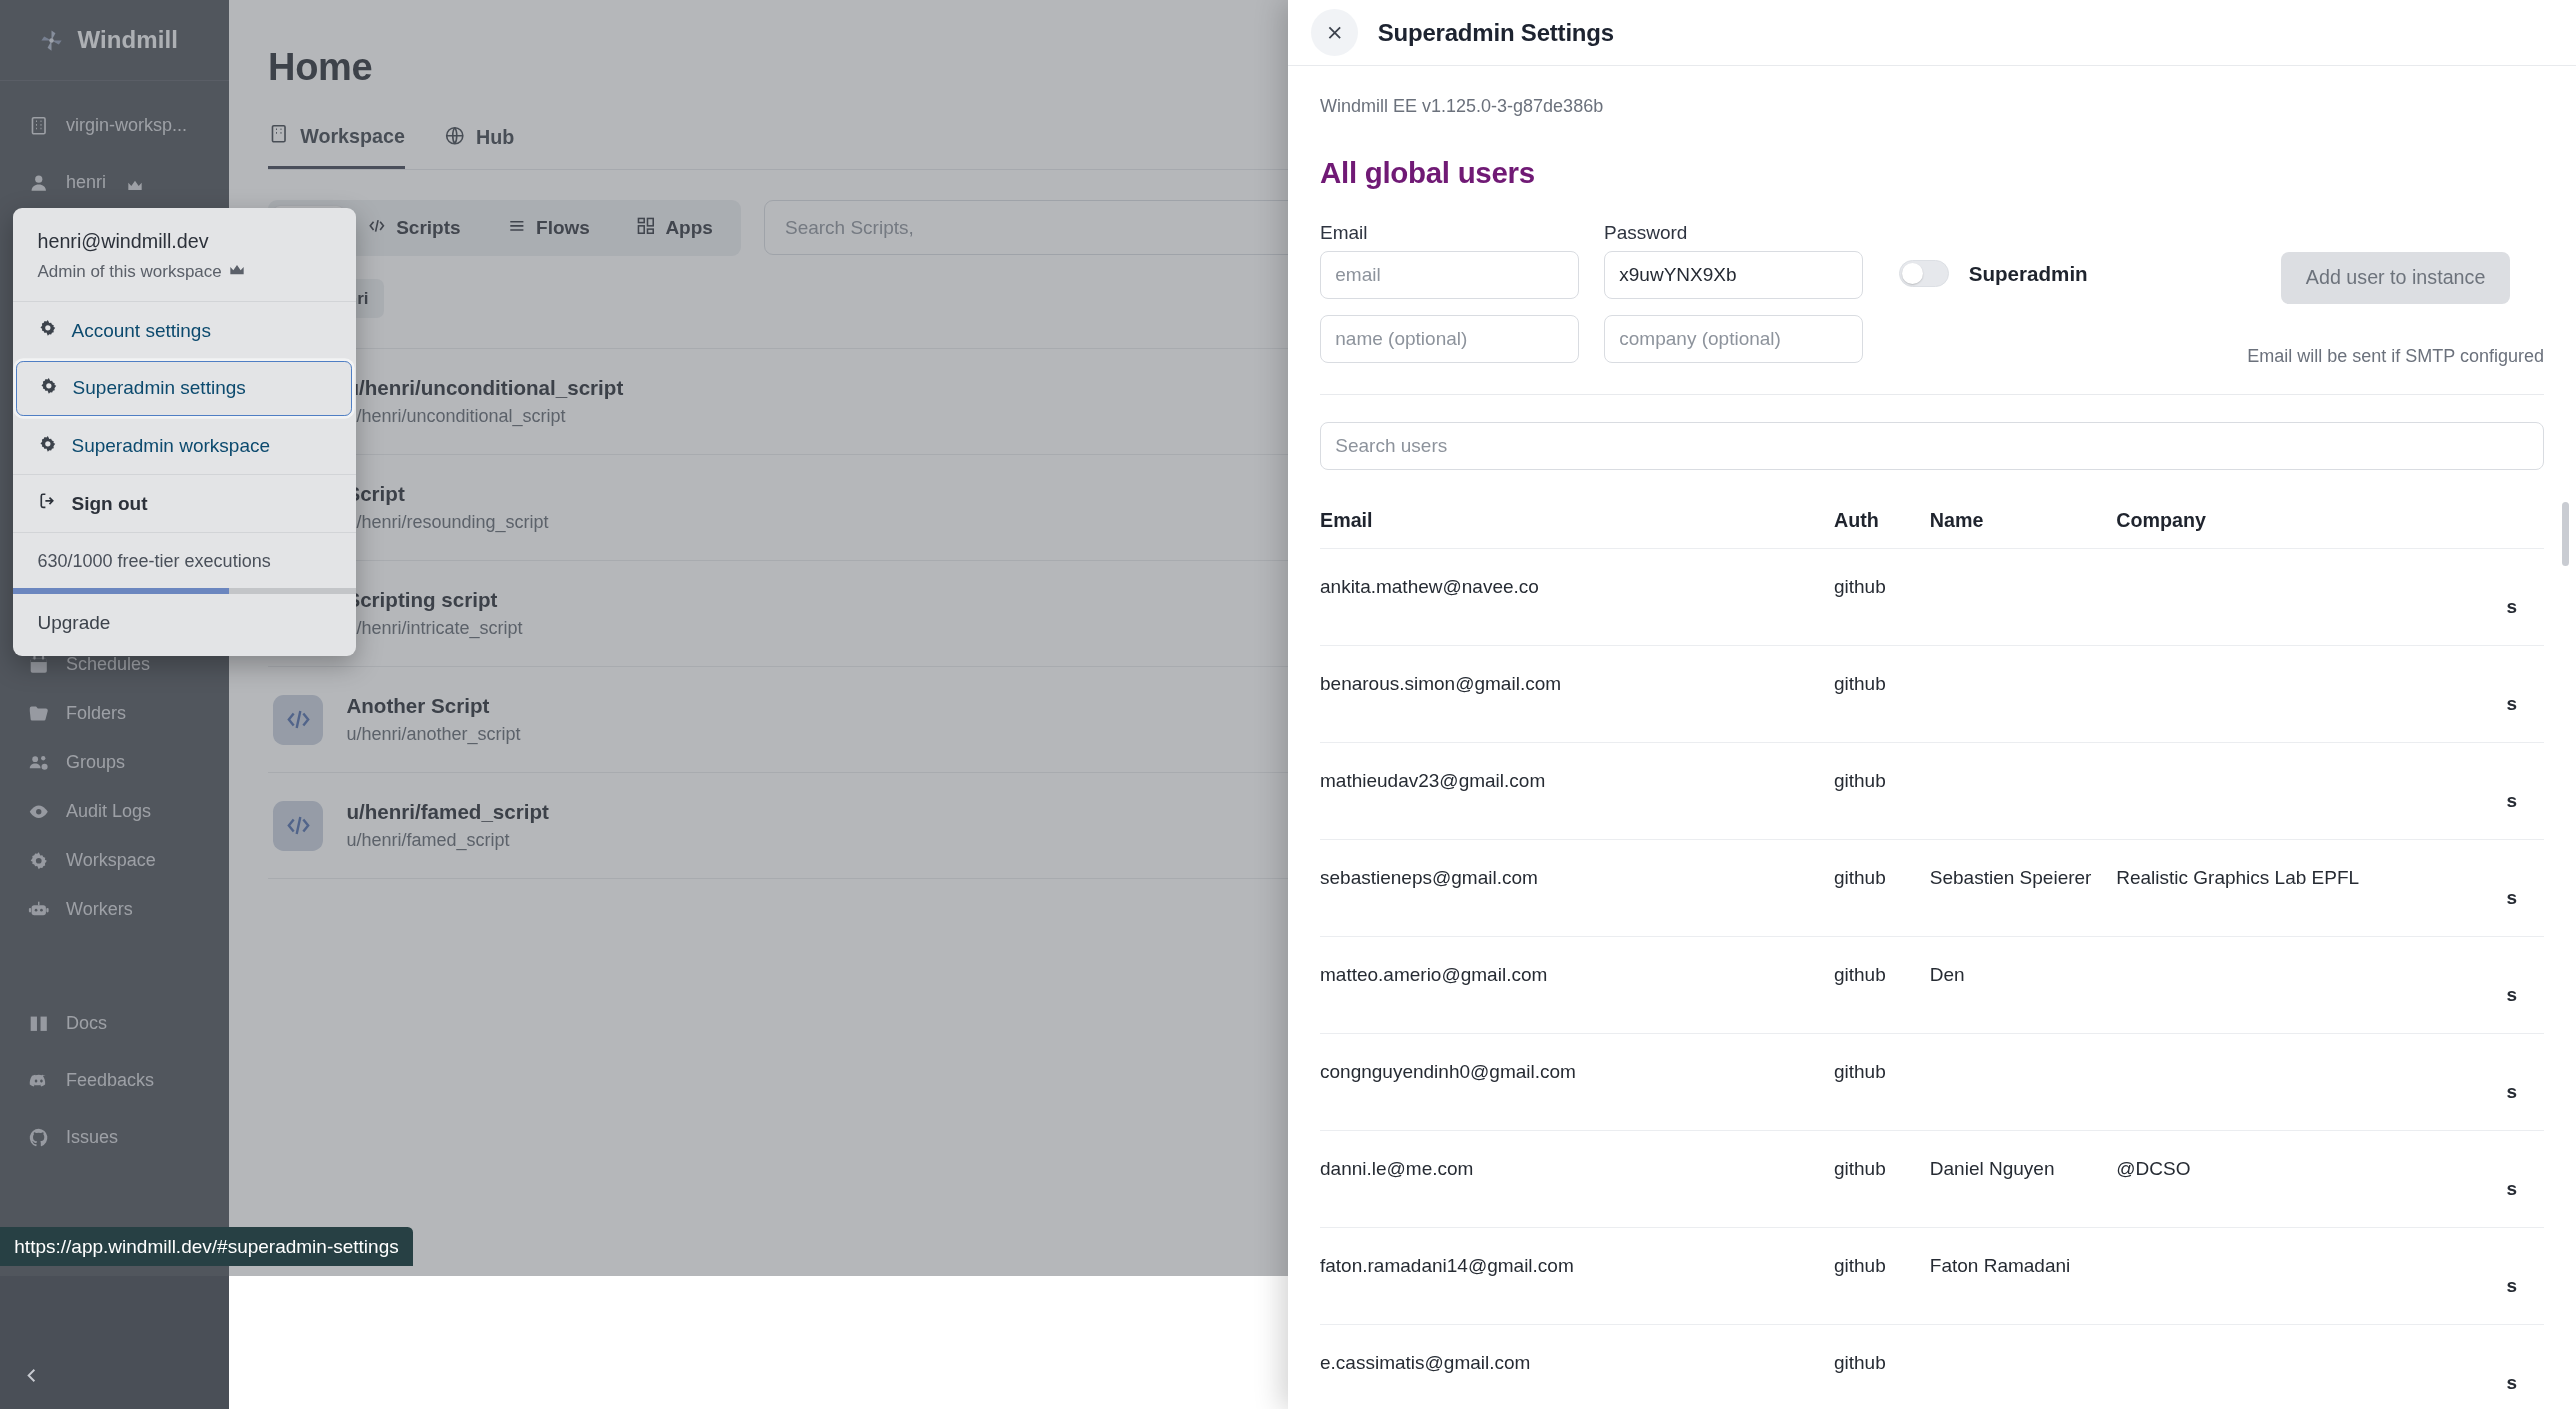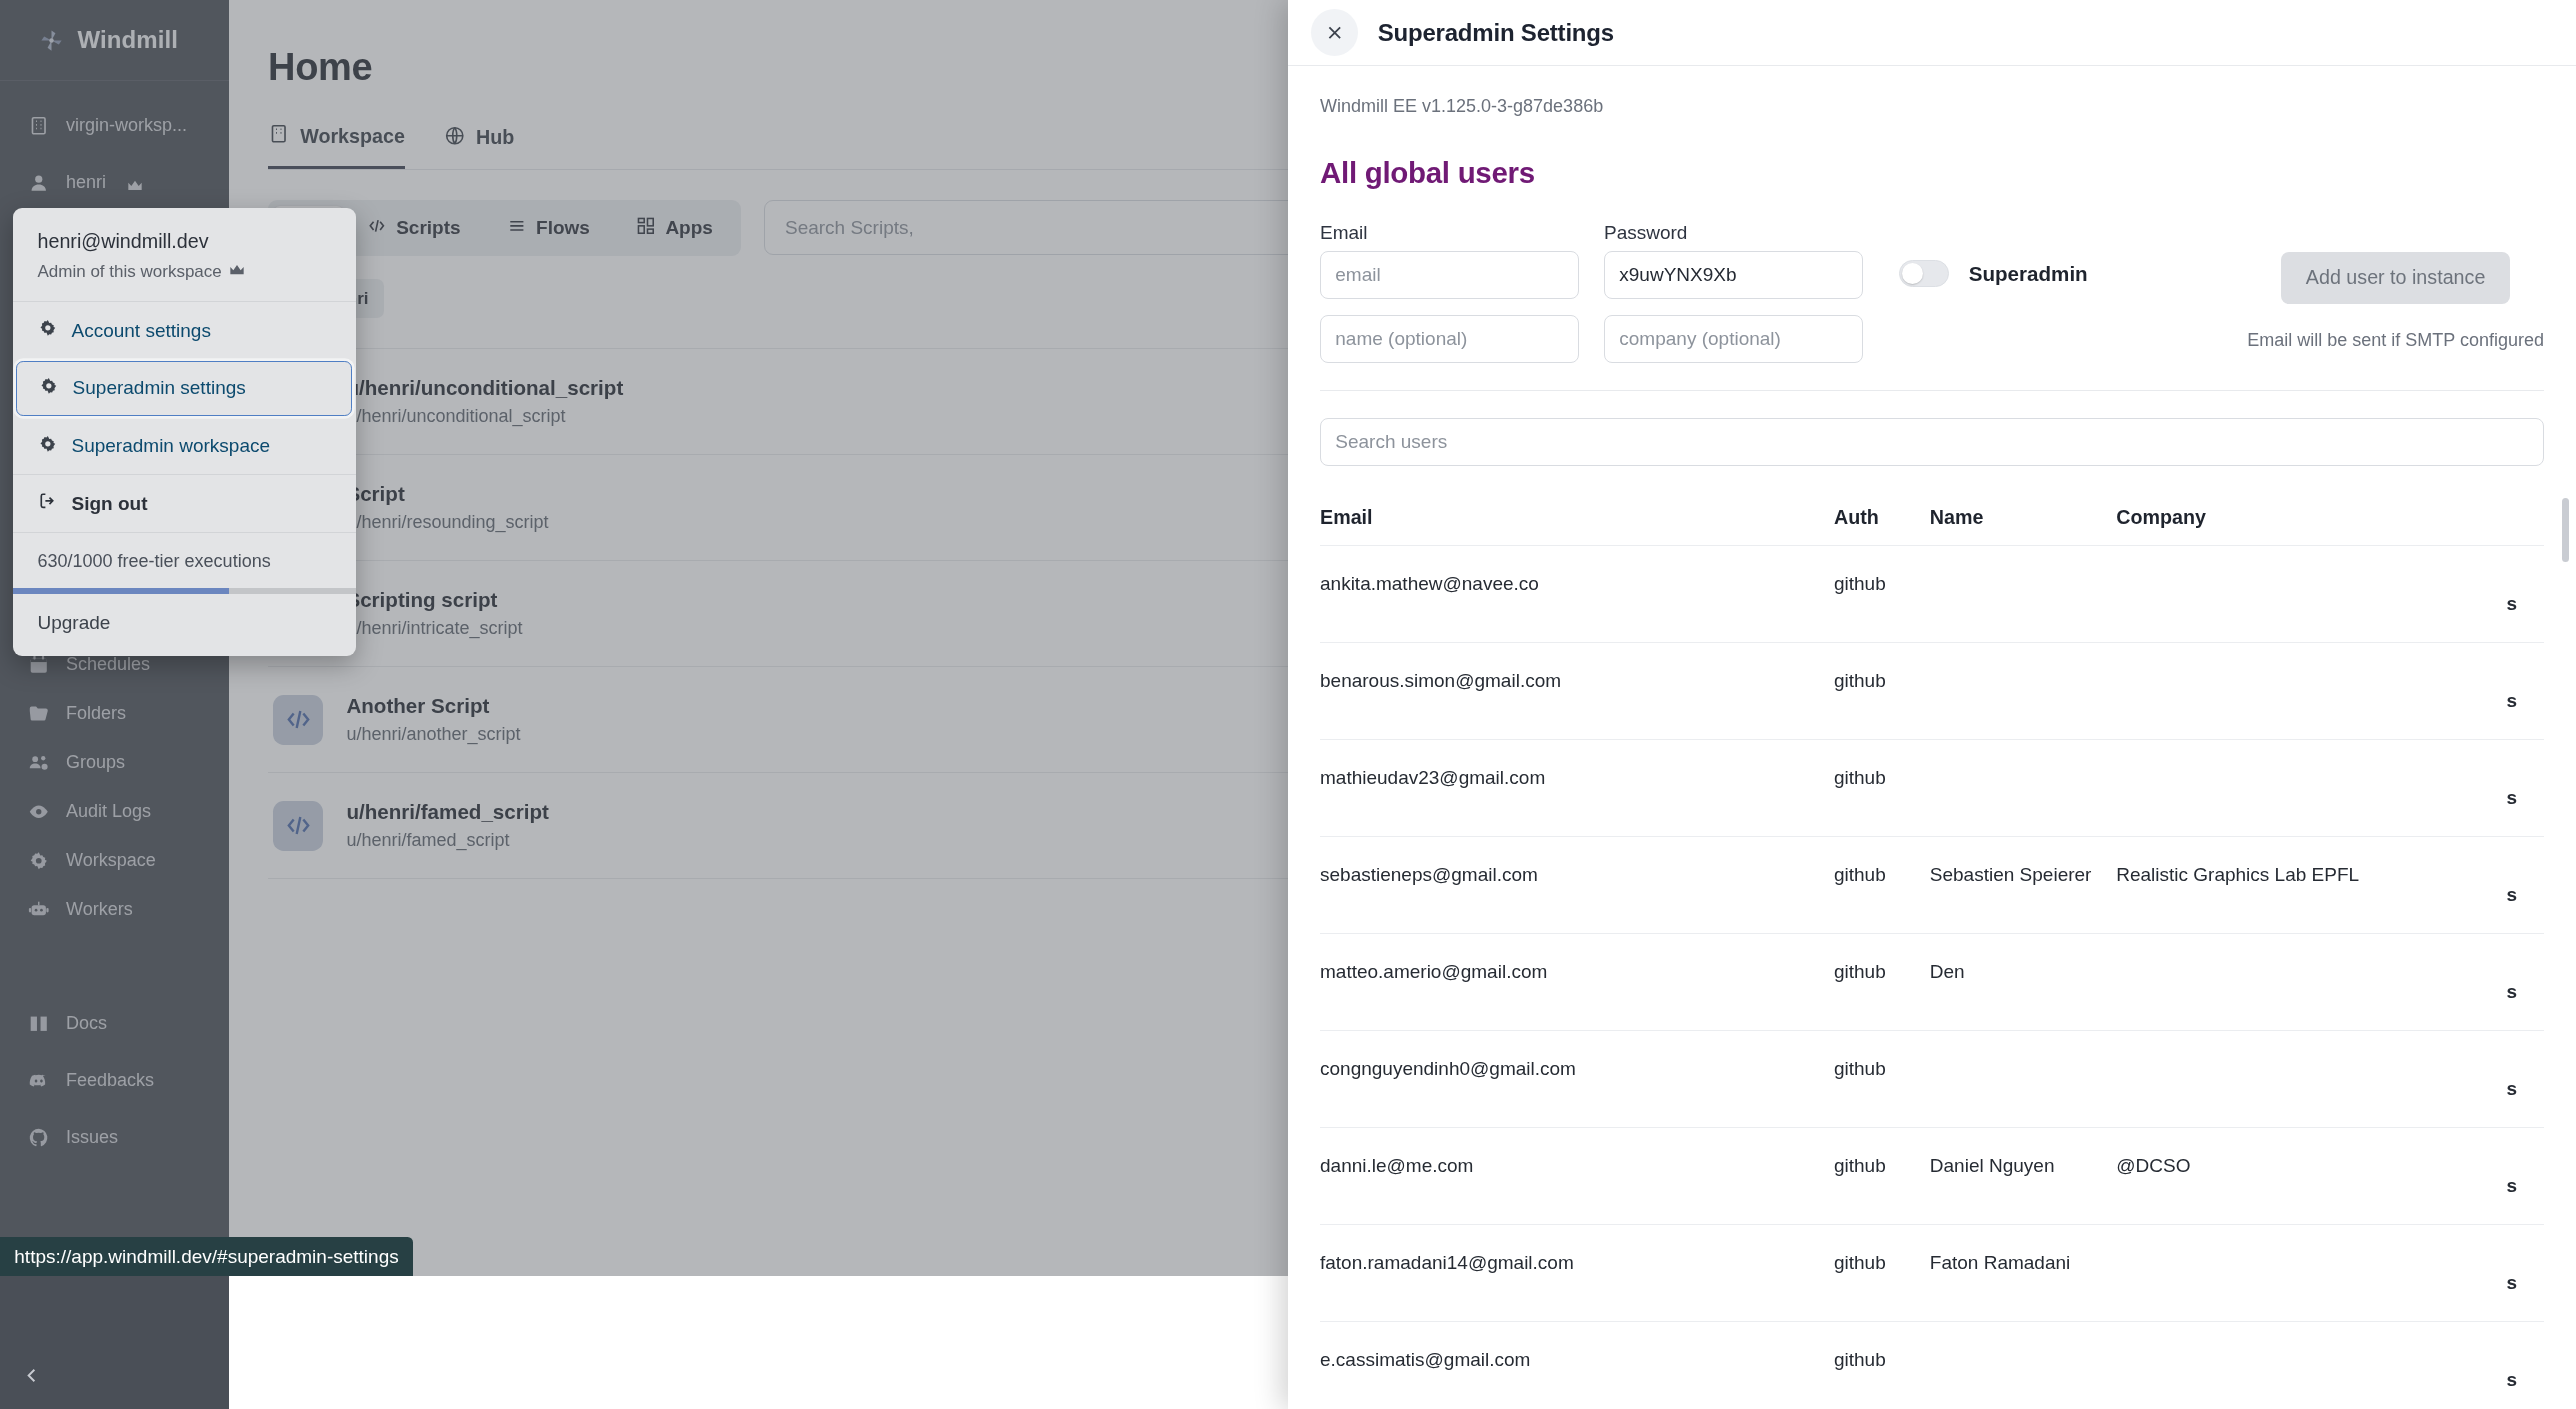--- a/index.html
+++ b/index.html
@@ -124,21 +124,21 @@
   }
   .menu-sep { height:0.9px; background:#d2d4d7; }
   .menu-item.signout { font-weight:700; color:#2c313a;}
   .menu-quota { padding: 18px 25px 16px 25px; font-size:18px; color:#4a505a;}
   .quota-bar { height:6.3px; background:#c3c5c8; }
   .quota-fill { height:6.3px; width:63%; background:#6b86bf; }
   .menu-upgrade { padding: 18px 25px 21.5px 25px; font-size:19px; color:#3c424b;}
 
   
   .statusbar {
-    position:absolute; left:0; bottom:0; height: 39px;
+    position:absolute; left:0; bottom:10px; height: 39px;
     background:#274044; color:#ffffff;
     display:flex; align-items:center; padding: 0 14.3px;
     font-size: 19px; border-top-right-radius: 5.4px;
     z-index: 60;
   }
 
   
   .drawer {
     position:absolute; right:0; top:0; width: 1288px; height:1410px;
     background:#ffffff; z-index:50; display:flex; flex-direction:column;
@@ -175,21 +175,21 @@
     width: 50px; height: 27px; border-radius:14.3px; background:#e6e8ec;
     position:relative; border:0.9px solid #dcdfe4;
   }
   .toggle .knob { position:absolute; left:1.8px; top:1.8px; width:21.5px; height:21.5px; border-radius:50%; background:#fff; box-shadow:0 0.9px 1.8px rgba(0,0,0,.2);}
   .toggle-label { font-size:20.6px; font-weight:700; color:#1f242e;}
   .form-right { margin-left:auto; display:flex; flex-direction:column; align-items:center; padding-top: 30px;}
   .add-btn {
     background:#dcdee2; color:#6d737c; border-radius:8px;
     padding: 14.3px 25px; font-size:19.7px; font-weight:400;
   }
-  .smtp-note { font-size:18px; color:#6b717c; margin-top: 26px;}
+  .smtp-note { font-size:18px; color:#6b717c; margin-top: 42px;}
 
   .search-users {
     margin-top: 27px; height: 48px; width: 100%;
     border:0.9px solid #d9dce1; border-radius:8px;
     display:flex; align-items:center; padding: 0 14.3px;
     font-size:19px; color:#8d939c;
   }
 
   .table-wrap { margin-top: 18px; position:relative;}
   .utable { width: 100%; border-collapse: collapse; table-layout: fixed;}

